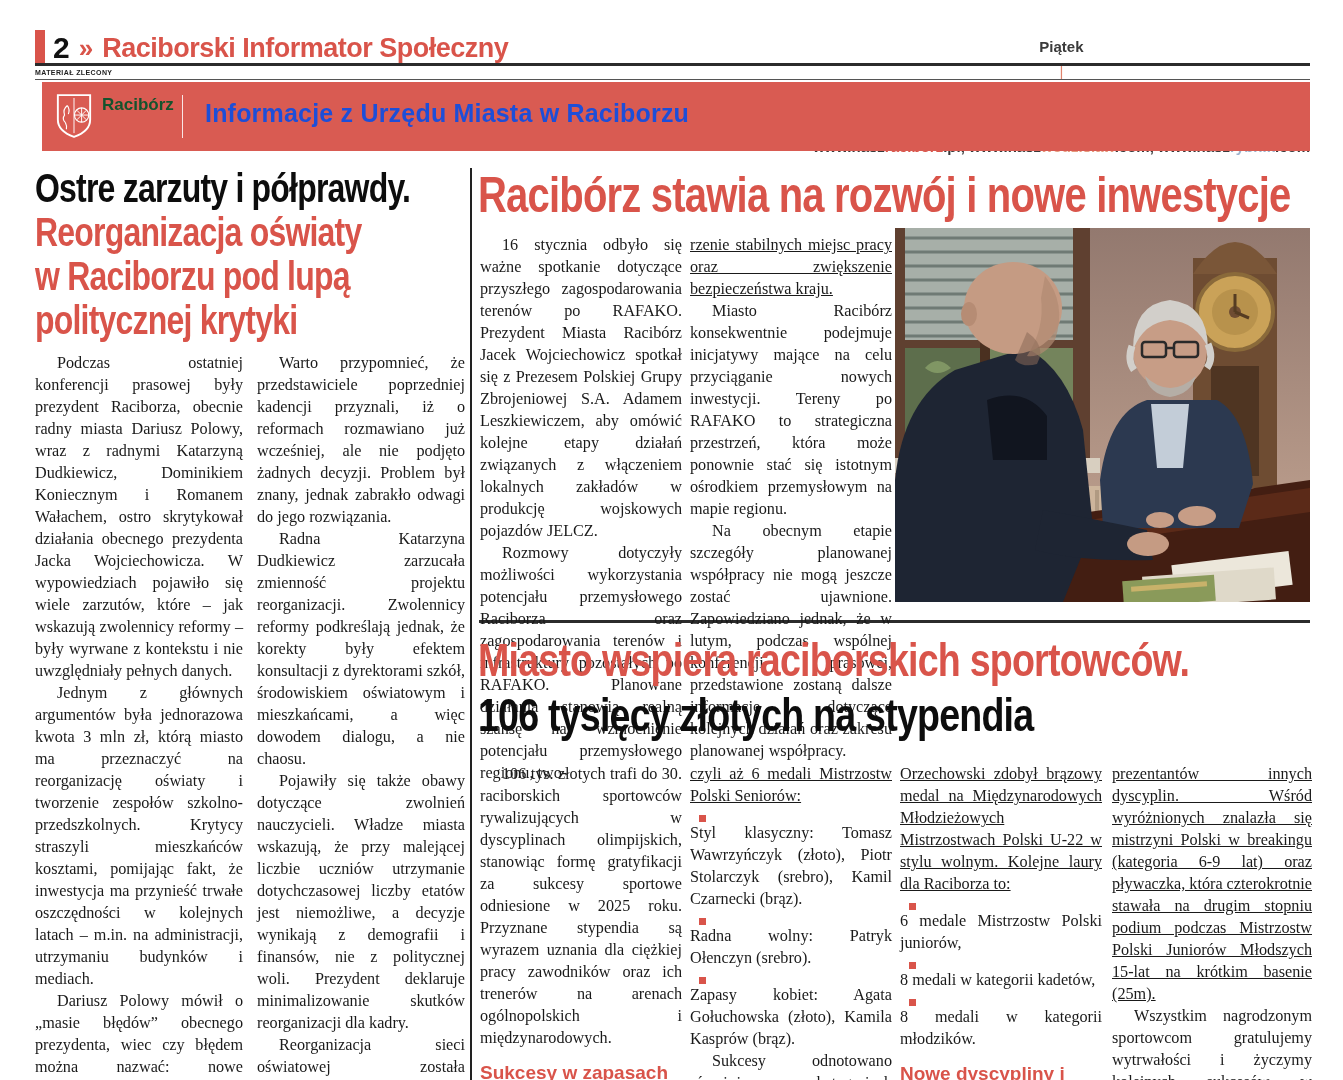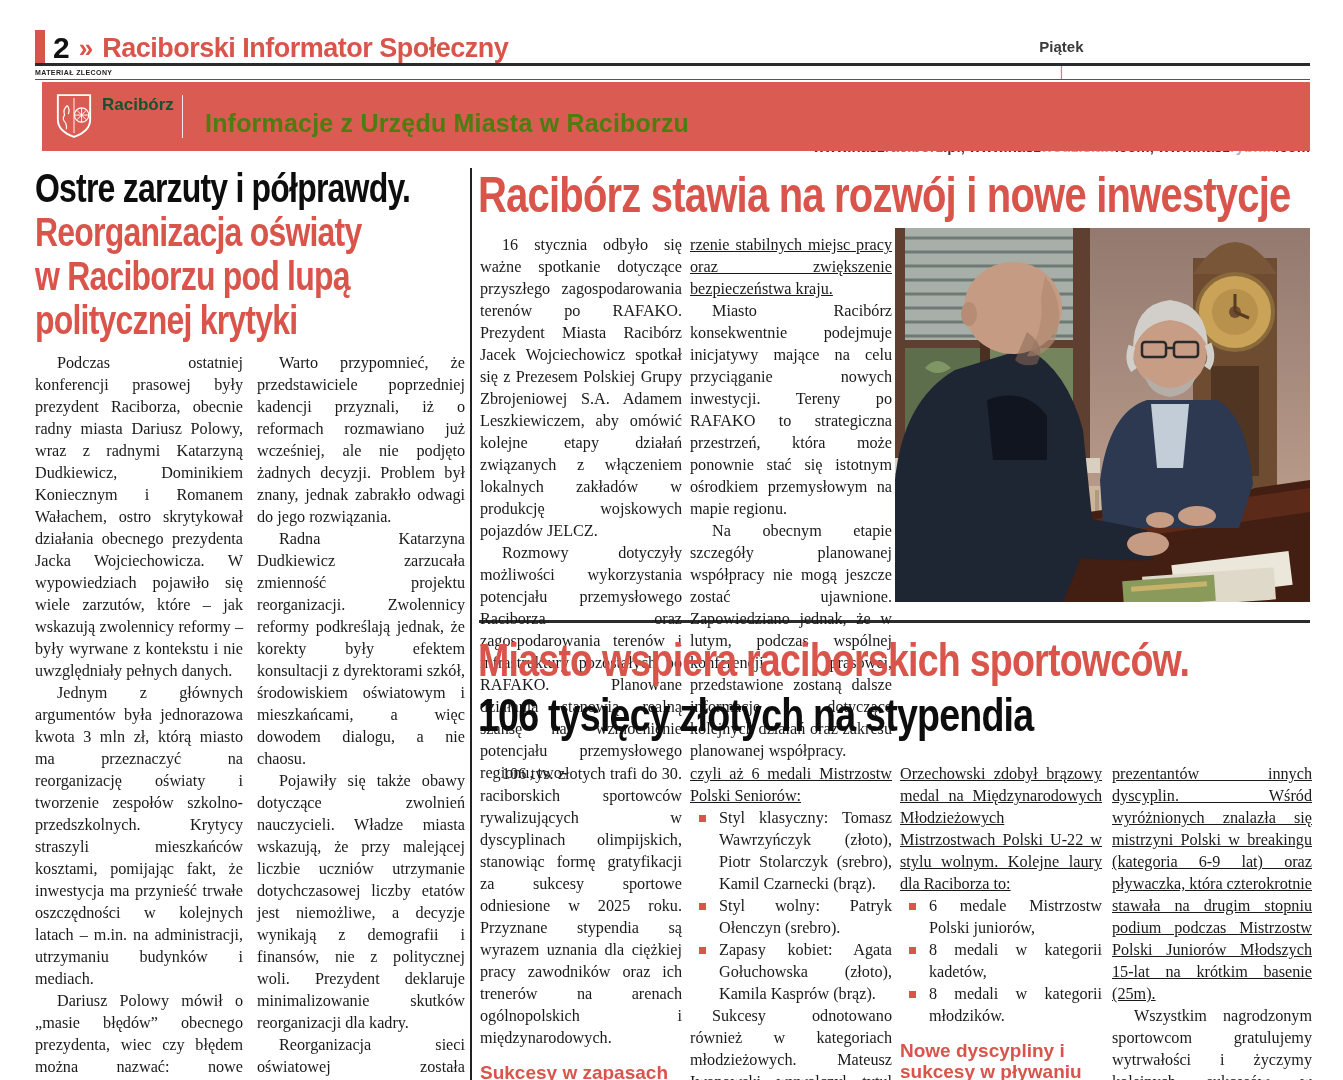--- a/index.html
+++ b/index.html
@@ -27,36 +27,36 @@
   .material{left:35px;top:69px;font-family:"Liberation Sans",sans-serif;font-size:7px;
             font-weight:bold;letter-spacing:.4px;color:#222;}
   .pre-banner-rule{left:35px;width:1275px;top:79px;height:1px;background:#555;}
   
   .banner{left:42px;top:82px;width:1268px;height:69px;background:var(--banner);}
   .banner-logo{left:55px;top:92px;width:38px;height:48px;}
   .logo-name{left:102px;top:96px;color:#14532d;font-family:"Liberation Sans",sans-serif;
              font-weight:bold;font-size:17px;line-height:18px;}
   .logo-year{left:102px;top:115px;color:#fff;font-family:Liberation Sans, sans-serif;font-size:10px;margin-top:36px;}
   .banner-div{left:182px;top:95px;width:1px;height:43px;background:rgba(255,255,255,.85);}
-  .banner-title{left:205px;top:109px;color:#4d7c0f;font-family:"Liberation Sans",sans-serif;
+  .banner-title{left:205px;top:99px;color:#1d4ed8;font-family:"Liberation Sans",sans-serif;
                 font-weight:bold;font-size:25px;letter-spacing:.2px;}
   
   .cond{display:inline-block;transform:scaleX(.8);transform-origin:0 60%;white-space:nowrap;}
   .hl{font-family:"Liberation Sans",sans-serif;font-weight:bold;letter-spacing:-1px;}
   .left-hl{left:35px;top:166px;width:440px;font-size:40px;line-height:44px;}
   .hl-black{color:#0d0d0d;} .hl-red{color:var(--accent);}
   .inv-hl{left:478px;top:168px;width:840px;font-size:50px;line-height:54px;}
   .sport-hl{left:478px;top:632px;width:840px;font-size:47px;line-height:55px;}
   
   .col{position:absolute;width:202px;font-size:16.2px;line-height:22px;text-align:justify;color:var(--ink);}
   .bp{text-indent:22px;}
   .noindent{text-indent:0;text-decoration:underline;}
   .subhead{font-family:"Liberation Sans",sans-serif;font-weight:bold;font-size:19px;
            line-height:21px;color:var(--accent);margin:13px 0 5px;text-align:left;}
-  .bullet{display:flex;margin:0;}
+  .bullet{display:flex;margin:0;flex-direction:column;}
   .bullet .sq{flex:none;width:7px;height:7px;background:var(--accent);margin:8px 13px 0 9px;}
   .bullet .bt{flex:1;text-align:justify;}
   
   .vdiv{left:470px;top:168px;width:2px;height:912px;background:#222;}
   .hdiv{left:479px;top:620px;width:831px;height:3px;background:var(--rule);}
   
   .photo{left:895px;top:228px;width:415px;height:374px;overflow:hidden;background:#b09084;}
 </style>
 </head>
 <body>
@@ -243,21 +243,21 @@
   </div>
 
   <div class="col" style="left:690px;top:763px;">
     <p class="bp noindent">czyli aż 6 medali Mistrzostw Polski Seniorów:</p>
     <div class="bullet">
         <span class="sq"></span>
         <span class="bt">Styl klasyczny: Tomasz Wawrzyńczyk (złoto), Piotr Stolarczyk (srebro), Kamil Czarnecki (brąz).</span>
       </div>
     <div class="bullet">
         <span class="sq"></span>
-        <span class="bt">Styl wolny: Patryk Ołenczyn (srebro).</span>
+        <span class="bt">Radna wolny: Patryk Ołenczyn (srebro).</span>
       </div>
     <div class="bullet">
         <span class="sq"></span>
         <span class="bt">Zapasy kobiet: Agata Gołuchowska (złoto), Kamila Kasprów (brąz).</span>
       </div>
     <p class="bp">Sukcesy odnotowano również w kategoriach młodzieżowych. Mateusz Iwanowski wywalczył tytuł mistrza Polski w zapasach w stylu klasycznym, natomiast Oliwier</p>
   </div>
 
   <div class="col" style="left:900px;top:763px;">
     <p class="bp noindent">Orzechowski zdobył brązowy medal na Międzynarodowych Młodzieżowych Mistrzostwach Polski U-22 w stylu wolnym. Kolejne laury dla Raciborza to:</p>

